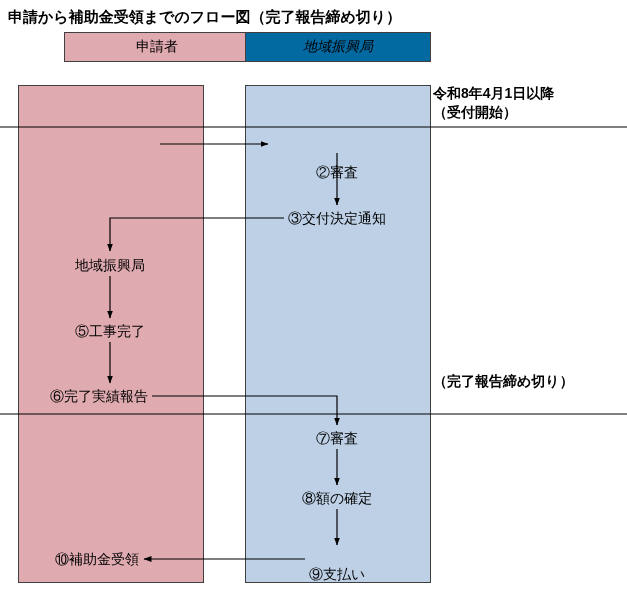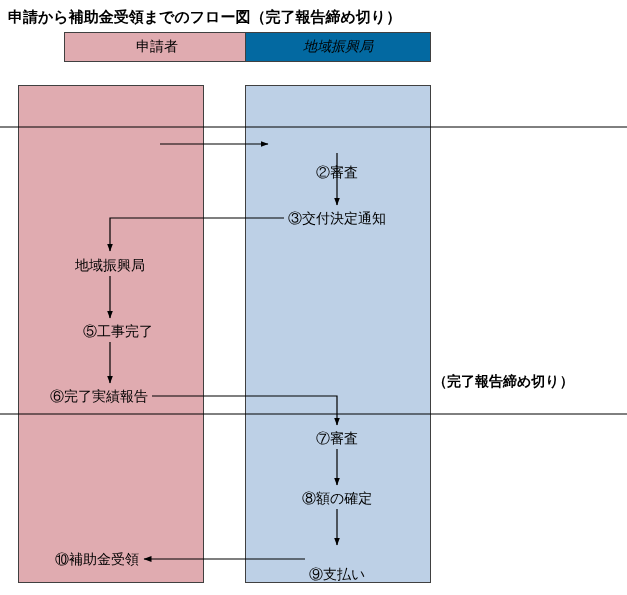--- a/index.html
+++ b/index.html
@@ -53,24 +53,28 @@
     <line x1="110" y1="342" x2="110" y2="383" stroke="#000" stroke-width="1.2" marker-end="url(#ar)"></line>
     <polyline points="152,396 337,396 337,425" fill="none" stroke="#000" stroke-width="1.2" marker-end="url(#ar)"></polyline>
     <line x1="337" y1="449" x2="337" y2="485" stroke="#000" stroke-width="1.2" marker-end="url(#ar)"></line>
     <line x1="337" y1="509" x2="337" y2="545" stroke="#000" stroke-width="1.2" marker-end="url(#ar)"></line>
     <line x1="305" y1="559" x2="144" y2="559" stroke="#000" stroke-width="1.2" marker-end="url(#ar)"></line>
   </svg>
 
   <div class="step" style="left:316px; top:136px;margin-top:28px;">②審査</div>
   <div class="step" style="left:288px; top:210px;">③交付決定通知</div>
   <div class="step" style="left:75px;  top:257px;">地域振興局</div>
-  <div class="step" style="left:75px;  top:323px;margin-left:8px;">⑤工事完了</div>
+  <div class="step" style="left:75px;  top:323px;">⑤工事完了</div>
   <div class="step" style="left:50px;  top:388px;">⑥完了実績報告</div>
   <div class="step" style="left:316px; top:430px;">⑦審査</div>
   <div class="step" style="left:302px; top:490px;text-align:right;">⑧額の確定</div>
   <div class="step" style="left:309px; top:550px;margin-top:16px;">⑨支払い</div>
   <div class="step" style="left:55px;  top:551px;">⑩補助金受領</div>
 
+  <div class="annot" style="top:84px;">
+    <div>令和8年4月1日以降</div>
+    <div>（受付開始）</div>
+  </div>
   <div class="annot" style="top:372px;">
     <div>（完了報告締め切り）</div>
   </div>
 
 </div>
 
 </body></html>

